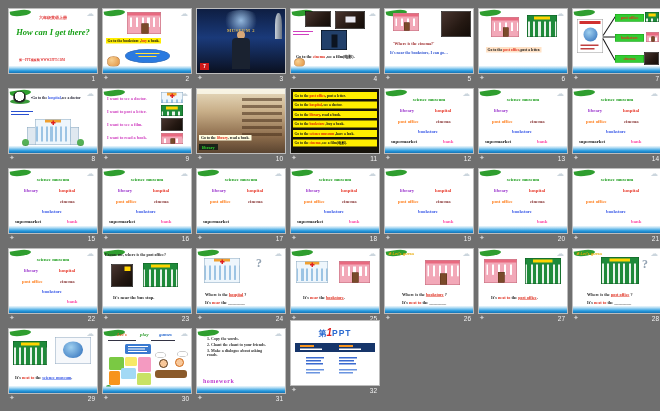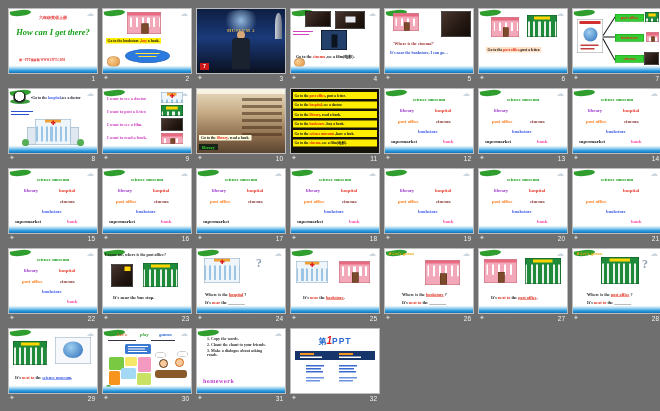--- a/index.html
+++ b/index.html
@@ -567,21 +567,21 @@
         <div style="margin-bottom:3px">2. Chant the chant to your friends.</div>
         <div>3. Make a dialogue about asking roads.</div>
       </div>
       <span class="t" style="left:12px;top:96px;font:bold 12px 'Liberation Serif',serif;color:#c040d0;letter-spacing:1px">homework</span>
     </div>
       </div>
     <span class="star">✦</span>
     <span class="num">31</span>
   </div>
 
-  <div class="cell" style="left:290px;top:328px">
+  <div class="cell" style="left:290px;top:320px">
     <div class="frame">
         <div class="sl" style="background:#fff">
       <div style="position:absolute;left:0;right:0;top:12px;text-align:center;font-family:'Liberation Sans',sans-serif">
         <span style="font-weight:bold;font-size:16px;color:#2a6ad0">第</span><span style="font-weight:bold;font-style:italic;font-size:20px;color:#e02020">1</span><span style="font-weight:bold;font-size:17px;color:#2a6ad0;letter-spacing:2px">PPT</span>
       </div>
       <div class="bar" style="left:8px;top:44px;width:160px;height:18px;background:#16356a">
         <div class="bar" style="left:10px;top:4px;width:28px;height:4px;background:#f7941d"></div>
         <div class="bar" style="left:10px;top:11px;width:44px;height:2.5px;background:#fff"></div>
         <div class="bar" style="left:88px;top:4px;width:28px;height:4px;background:#f7941d"></div>
         <div class="bar" style="left:88px;top:11px;width:44px;height:2.5px;background:#fff"></div>

